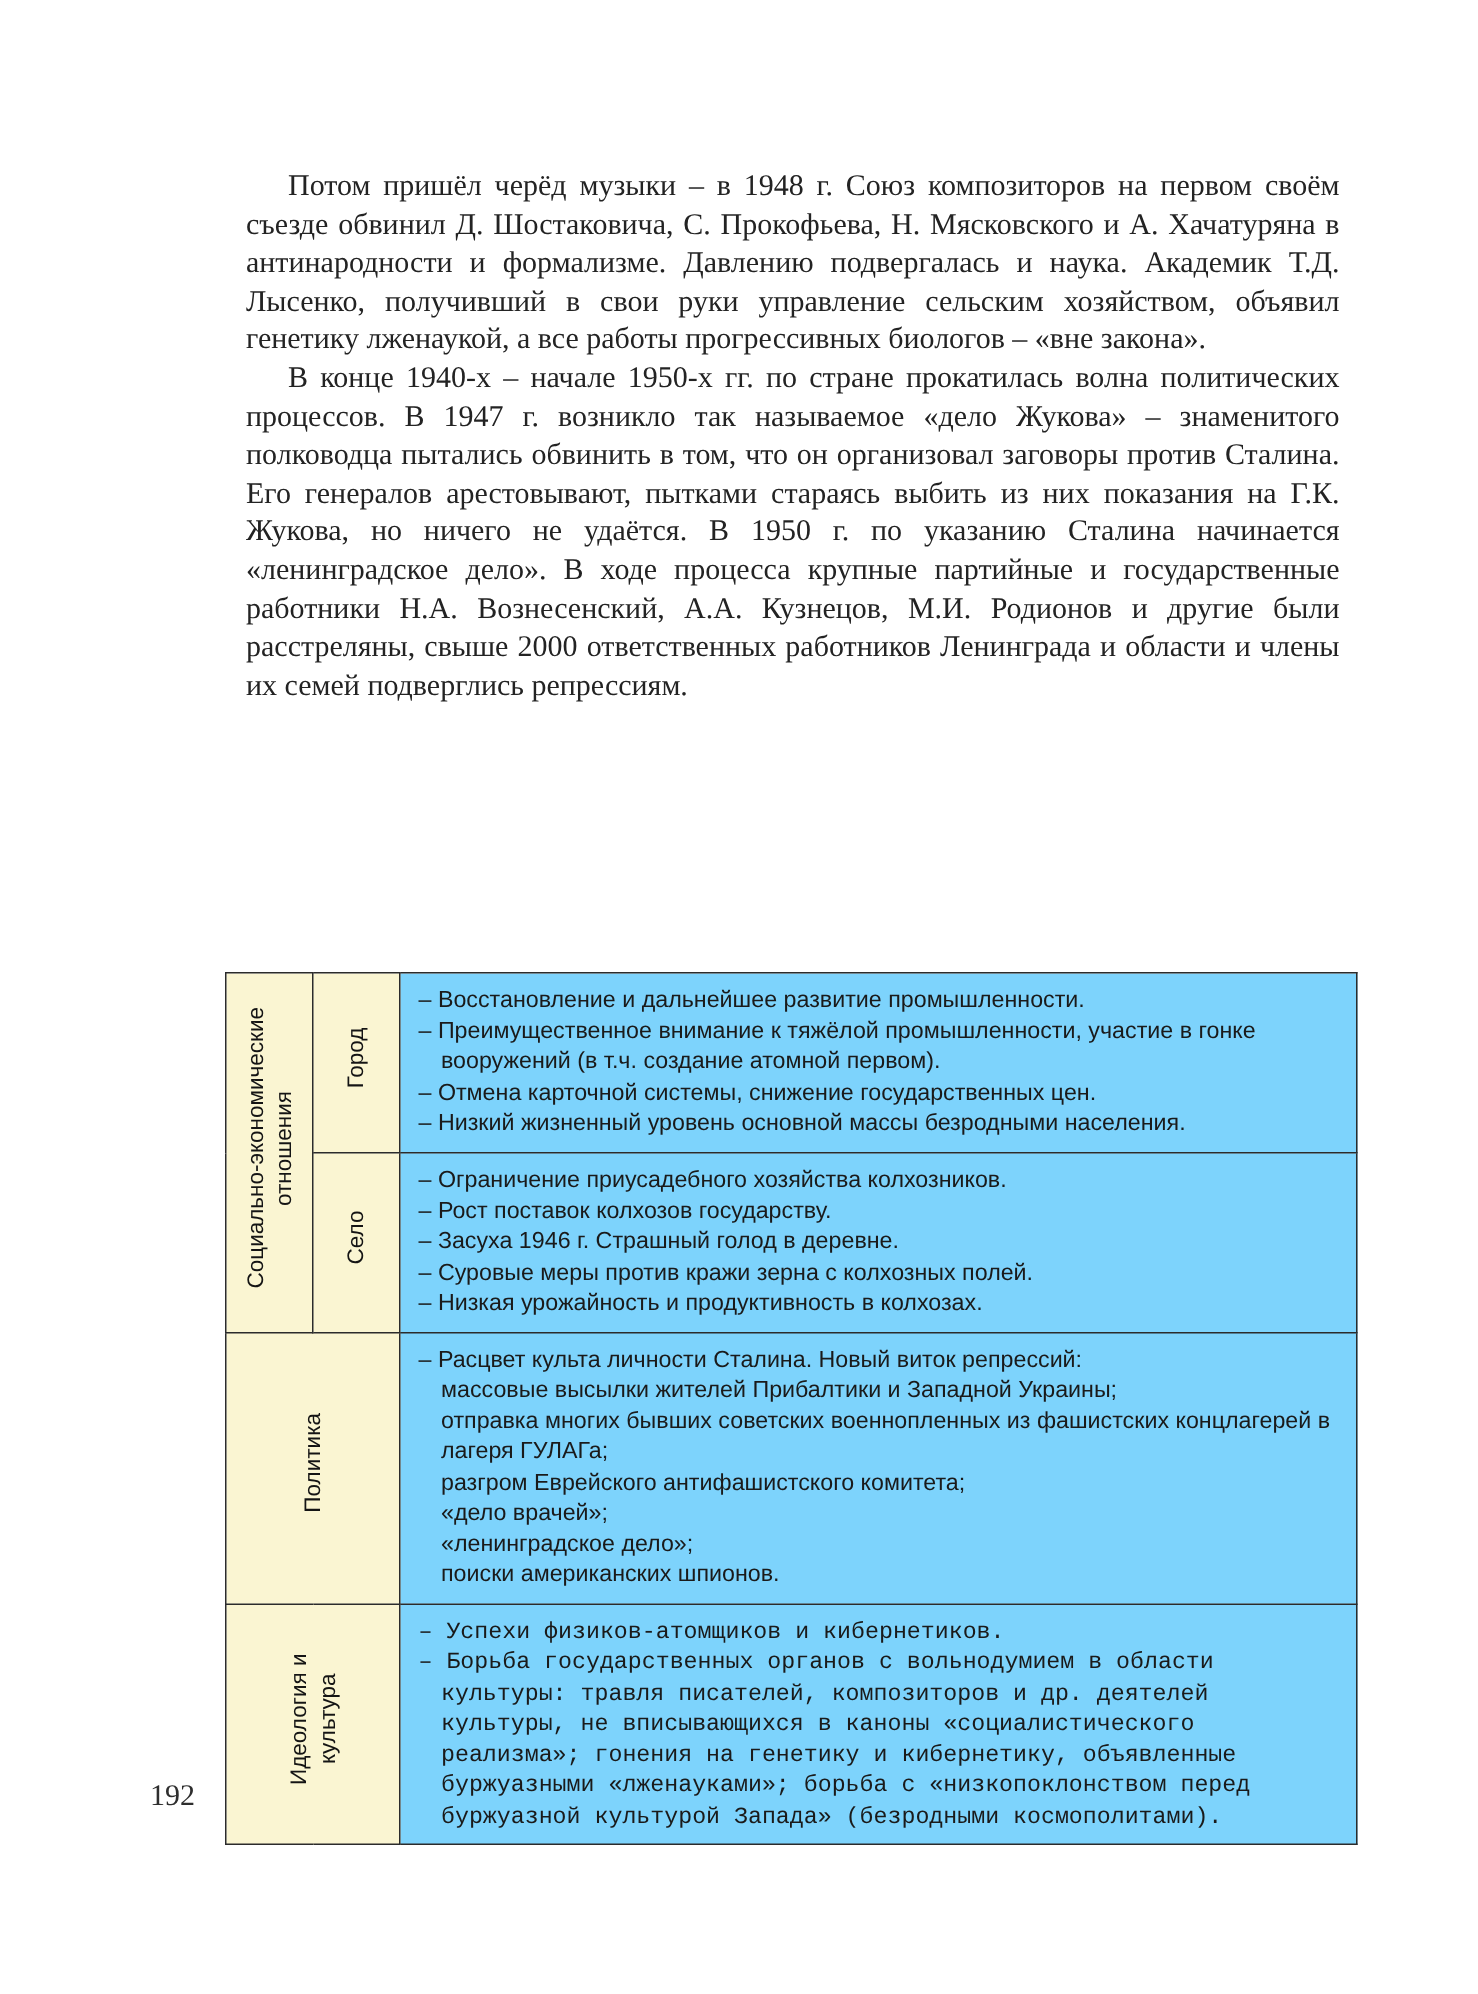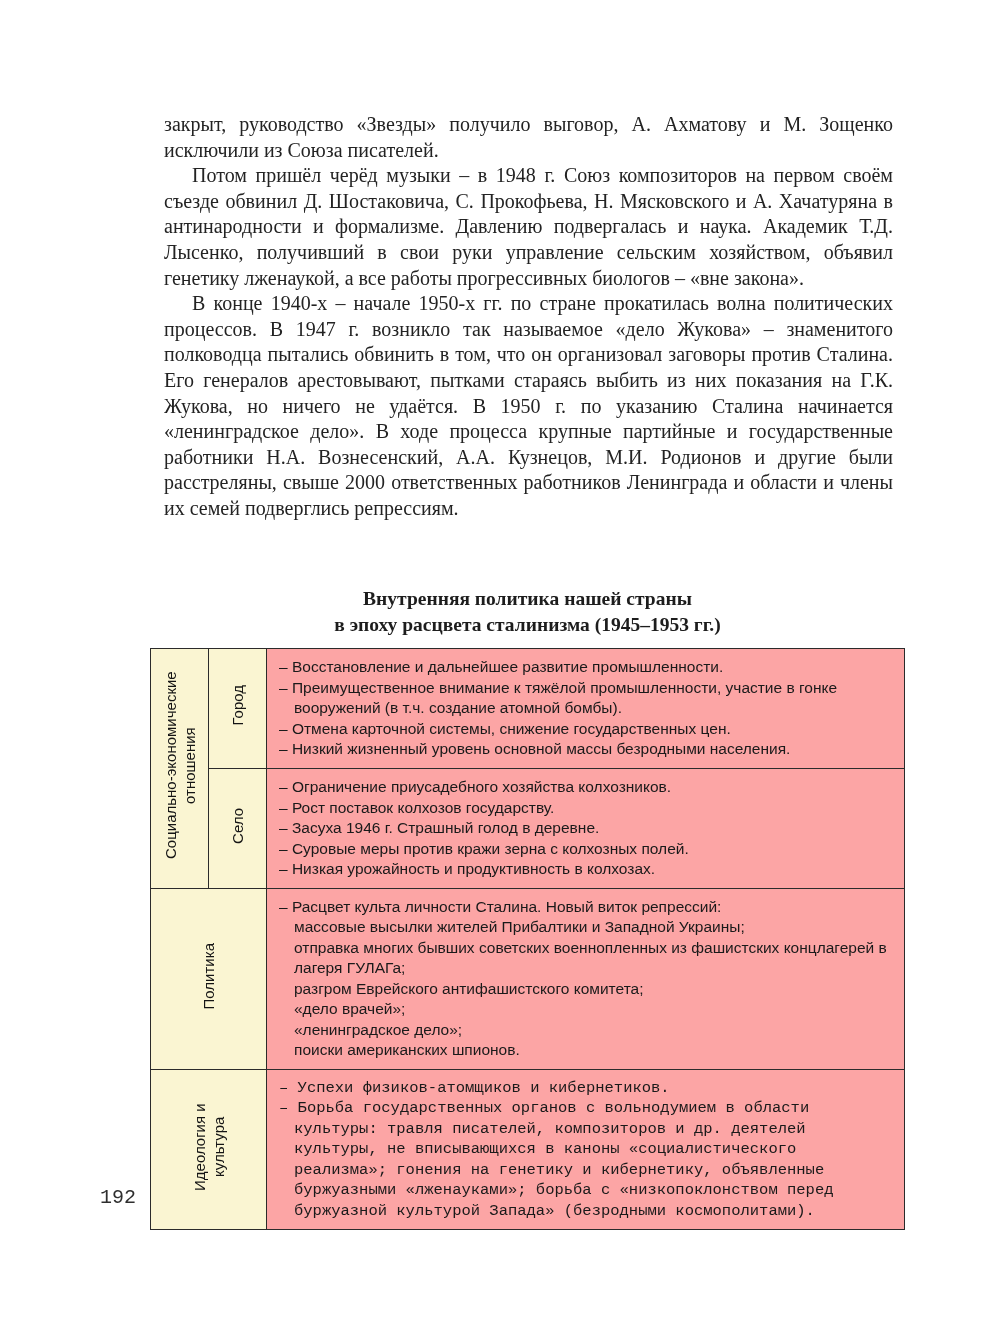--- a/index.html
+++ b/index.html
@@ -54,72 +54,66 @@
   .vert {
     display: inline-block;
     writing-mode: vertical-rl;
     transform: rotate(180deg);
     text-align: center;
     font-size: 15px; line-height: 19px;
     color: #141414;
   }
   .vert-group { height: 225px; }
   .vert-ideology { height: 118px; }
-  td.content { padding: 8px 12px 8px 12px; background: #fca5a5; }
+  td.content { padding: 8px 12px 8px 12px; background: #7dd3fc; }
   .h1 { height: 120px; }
   .h2 { height: 112px; }
   .h3 { height: 168px; margin-top: 25px; }
   .h4 { height: 152px; font-family: Liberation Mono, monospace; }
   .bullet {
     padding-left: 15px;
     text-indent: -15px;
   }
   .bullet.sub { text-indent: 0; }
   
   .page-number {
     position: absolute;
     left: 100px; top: 1186px;
     font-size: 20px;
     color: #2e2e2e;
-    font-family: Liberation Mono, monospace;
   }
 </style>
 </head>
 <body>
 
 <div class="page">
 
   <div class="text-block">
-    <p class="no-indent">закрыт, руководство «Звезды» получило выговор, А. Ахматову и М. Зощенко исключили из Союза писателей.</p>
     <p>Потом пришёл черёд музыки – в 1948 г. Союз композиторов на первом своём съезде обвинил Д. Шостаковича, С. Прокофьева, Н. Мясковского и А. Хачатуряна в антинародности и формализме. Давлению подвергалась и наука. Академик Т.Д. Лысенко, получивший в свои руки управление сельским хозяйством, объявил генетику лженаукой, а все работы прогрессивных биологов – «вне закона».</p>
     <p>В конце 1940-х – начале 1950-х гг. по стране прокатилась волна политических процессов. В 1947 г. возникло так называемое «дело Жукова» – знаменитого полководца пытались обвинить в том, что он организовал заговоры против Сталина. Его генералов арестовывают, пытками стараясь выбить из них показания на Г.К. Жукова, но ничего не удаётся. В 1950 г. по указанию Сталина начинается «ленинградское дело». В ходе процесса крупные партийные и государственные работники Н.А. Вознесенский, А.А. Кузнецов, М.И. Родионов и другие были расстреляны, свыше 2000 ответственных работников Ленинграда и области и члены их семей подверглись репрессиям.</p>
   </div>
 
-  <div class="table-title">
-    <div>Внутренняя политика нашей страны</div>
-    <div>в эпоху расцвета сталинизма (1945–1953 гг.)</div>
-  </div>
 
   <table class="info-table">
     <colgroup>
       <col style="width:58px">
       <col style="width:58px">
       <col>
     </colgroup>
     <tbody>
         <tr>
       <td class="lbl" rowspan="2">
         <div class="vert vert-group">Социально-экономические отношения</div>
       </td>
       <td class="lbl">
         <div class="vert">Город</div>
       </td>
       <td class="content h1">
         <div class="bullet">– Восстановление и дальнейшее развитие промышленности.</div>
-        <div class="bullet">– Преимущественное внимание к тяжёлой промышленности, участие в гонке вооружений (в т.ч. создание атомной бомбы).</div>
+        <div class="bullet">– Преимущественное внимание к тяжёлой промышленности, участие в гонке вооружений (в т.ч. создание атомной первом).</div>
         <div class="bullet">– Отмена карточной системы, снижение государственных цен.</div>
         <div class="bullet">– Низкий жизненный уровень основной массы безродными населения.</div>
       </td>
     </tr>
     <tr>
       <td class="lbl">
         <div class="vert">Село</div>
       </td>
       <td class="content h2">
         <div class="bullet">– Ограничение приусадебного хозяйства колхозников.</div>

